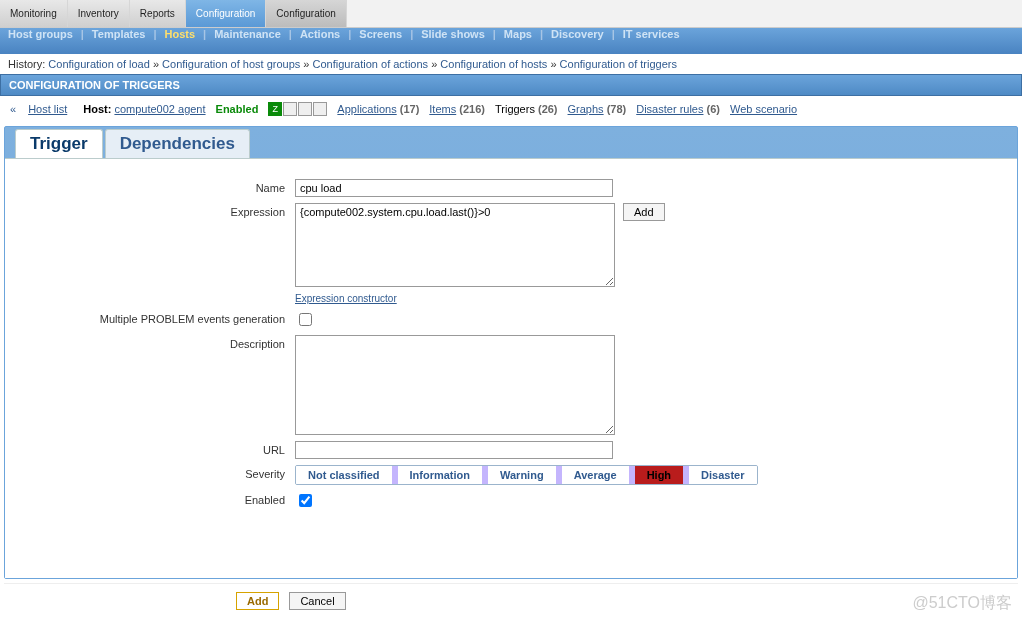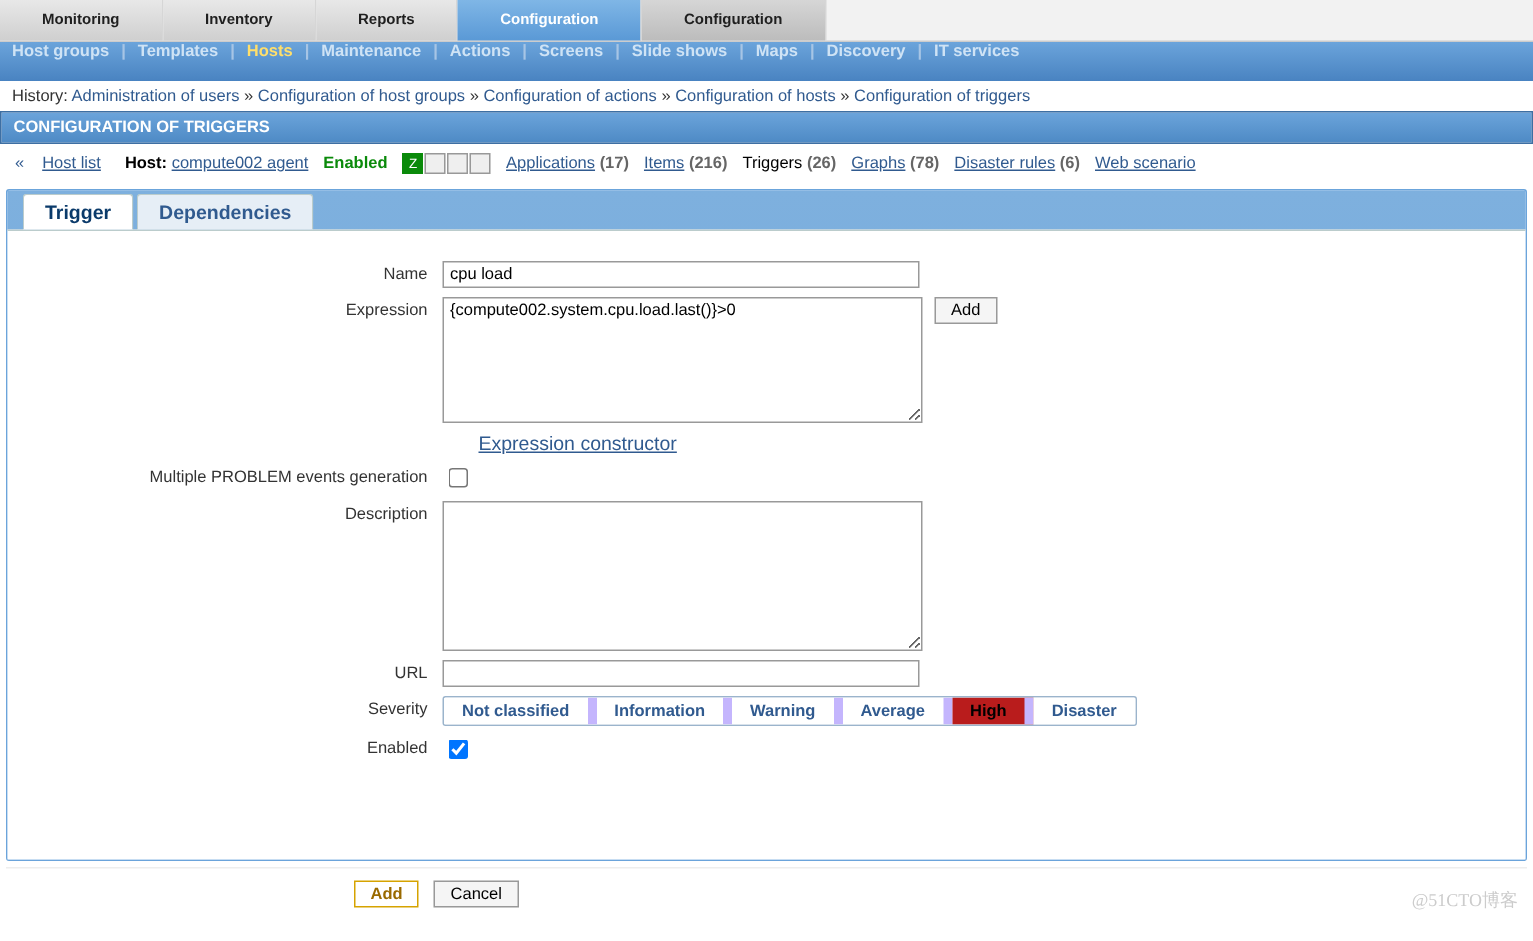--- a/index.html
+++ b/index.html
@@ -12,25 +12,25 @@
     position: relative;
   }
   .top-bar {
     background: #f2f2f2;
     border-bottom: 1px solid #ccc;
     height: 28px;
     display: flex;
     align-items: stretch;
   }
   .top-bar .tab {
-    padding: 0 28px;
+    padding: 0 10px;
     display: flex;
     align-items: center;
     color: #1f1f1f;
-    font-weight: bold;
+    font-weight: normal;
     font-size: 10px;
     border-right: 1px solid #d6d6d6;
     background: linear-gradient(#e8e8e8, #cfcfcf);
     cursor: pointer;
   }
   .top-bar .tab.active {
     background: linear-gradient(#7fb6e6, #5a99d6);
     color: #fff;
   }
   .top-bar .tab.admin {
@@ -113,21 +113,21 @@
   .panel-tabs {
     display: flex;
     padding-left: 10px;
     gap: 2px;
   }
   .panel-tabs .ptab {
     background: #e6eef6;
     border: 1px solid #bcc;
     border-bottom: none;
     padding: 4px 14px;
-    font-size: 13px;
+    font-size: 17px;
     color: #305a8f;
     font-weight: bold;
     border-radius: 3px 3px 0 0;
     cursor: pointer;
   }
   .panel-tabs .ptab.active {
     background: #fff;
     color: #0a3a6a;
   }
   .panel-body {
@@ -172,21 +172,21 @@
     font-size: 11px;
     cursor: pointer;
     font-family: Verdana, Arial, sans-serif;
   }
   .btn.primary {
     border: 1px solid #d6a300;
     color: #9a6a00;
     font-weight: bold;
     background: #fff;
   }
-  .link-plain { color: #305a8f; text-decoration: underline; font-size: 13px; cursor: pointer; margin-left: 24px; }
+  .link-plain { color: #305a8f; text-decoration: underline; font-size: 10px; cursor: pointer; }
   .sev-group {
     display: flex;
     border: 1px solid #9bb4cc;
     border-radius: 2px;
     overflow: hidden;
   }
   .sev {
     padding: 3px 12px;
     border-right: 6px solid #c4b5fd;
     background: #fff;
@@ -205,23 +205,22 @@
     padding: 8px 0 8px 232px;
     display: flex;
     gap: 10px;
     border-top: 1px solid #eee;
   }
   .watermark {
     position: absolute;
     right: 10px;
     bottom: 8px;
     color: #ccc;
-    font-size: 12px;
+    font-size: 16px;
     pointer-events: none;
-    font-family: Liberation Serif, serif;
   }
 </style>
 </head>
 <body>
 
 <div class="top-bar">
   <div class="tab">Monitoring</div>
   <div class="tab">Inventory</div>
   <div class="tab">Reports</div>
   <div class="tab active">Configuration</div>
@@ -245,21 +244,21 @@
     <span class="sep">|</span>
   <a>Maps</a>
     <span class="sep">|</span>
   <a>Discovery</a>
     <span class="sep">|</span>
   <a>IT services</a>
 </div>
 
 <div class="history-bar">
   <span>History:</span>
-  <a>Administration of users</a><span> » </span>
+  <a>Configuration of load</a><span> » </span>
   <a>Configuration of host groups</a><span> » </span>
   <a>Configuration of actions</a><span> » </span>
   <a>Configuration of hosts</a><span> » </span>
   <a>Configuration of triggers</a>
 </div>
 
 <div class="title-bar">CONFIGURATION OF TRIGGERS</div>
 
 <div class="host-row">
   <span class="laquo">«</span>

